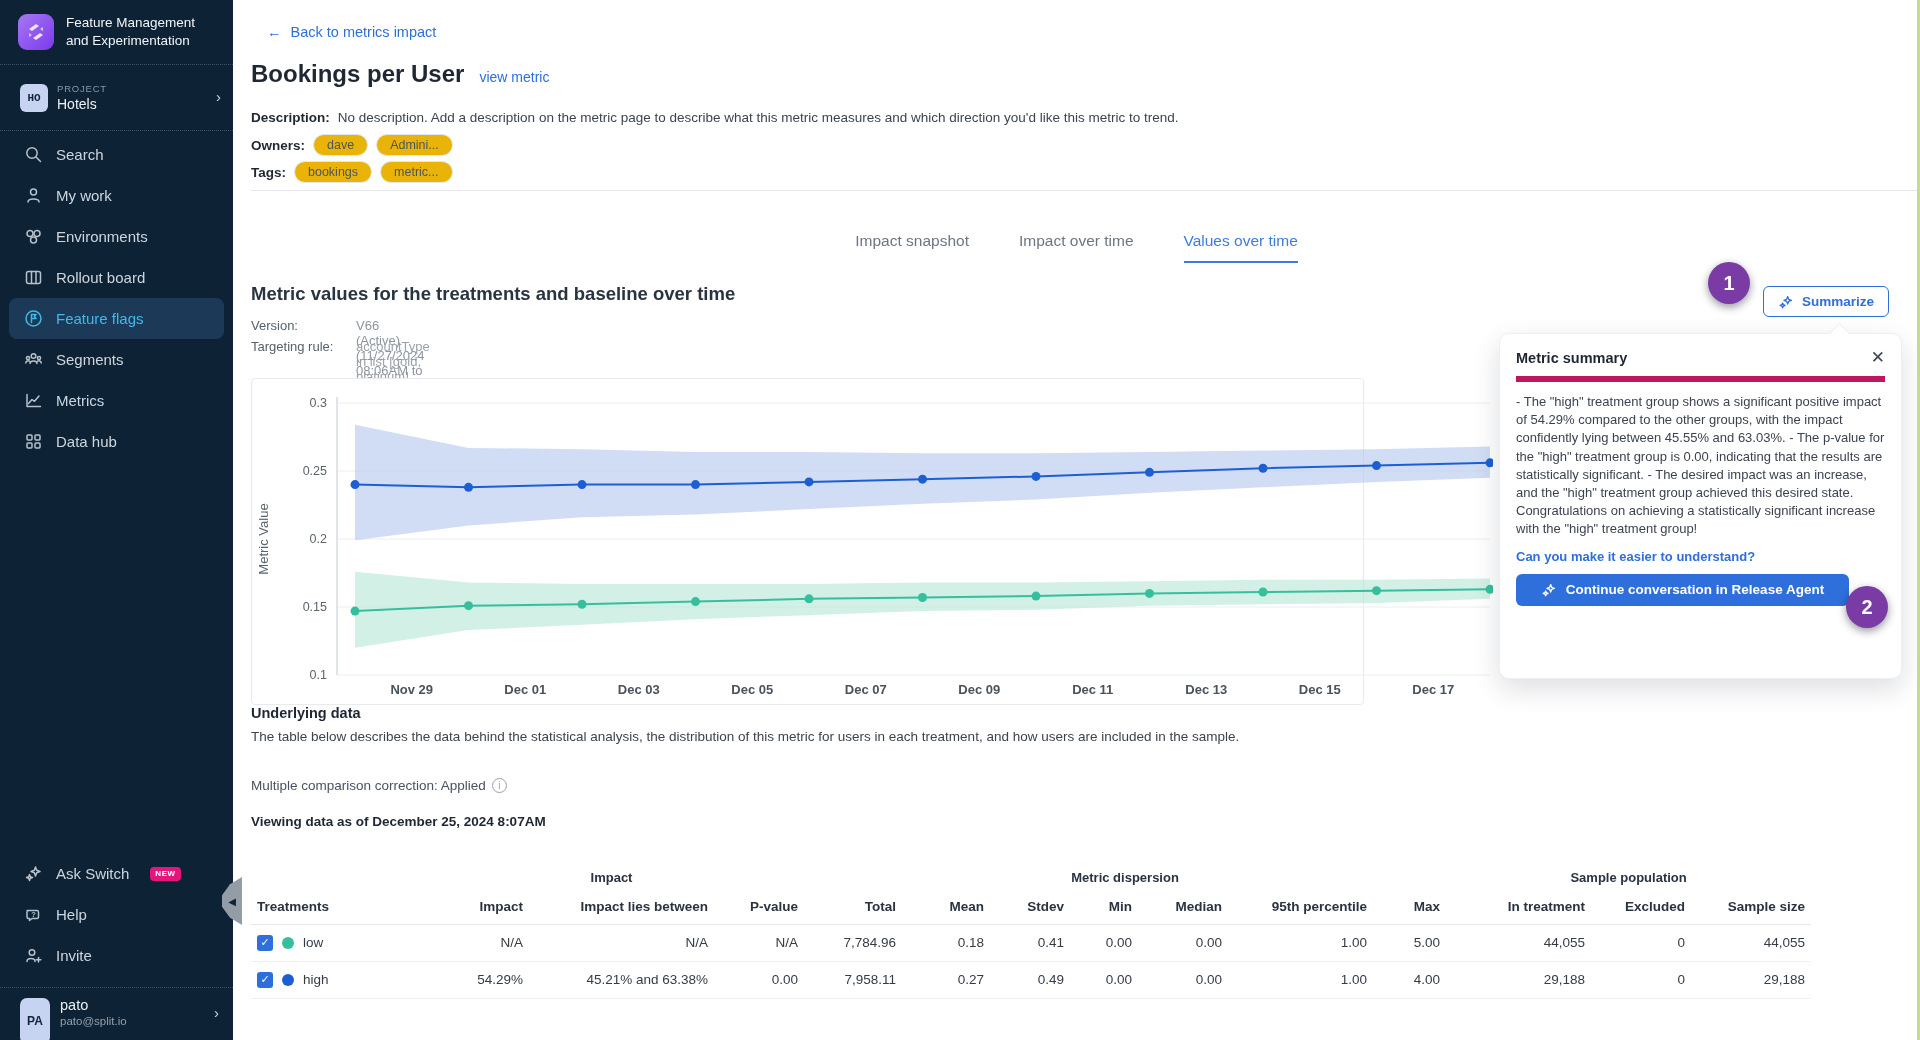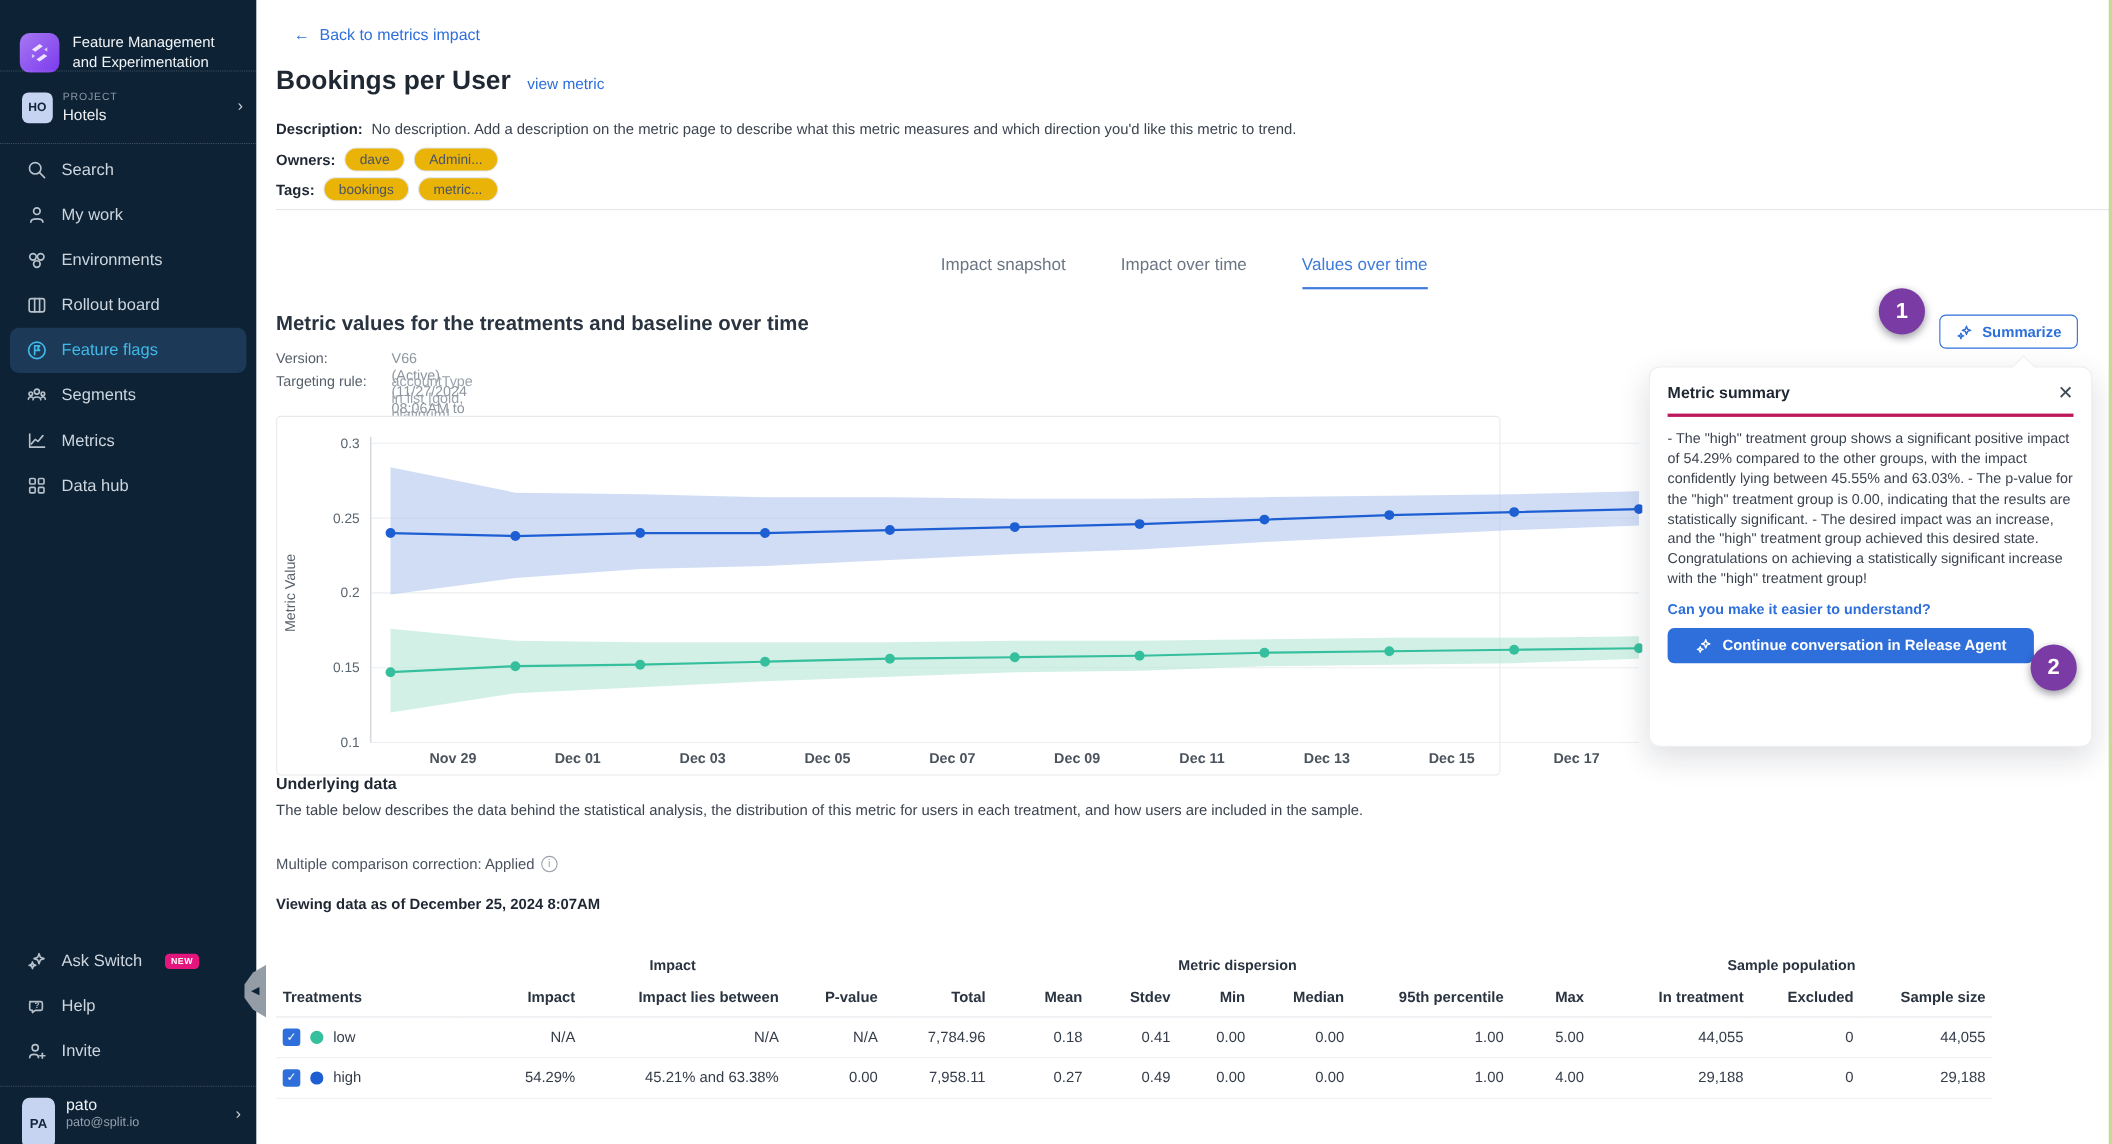--- a/index.html
+++ b/index.html
@@ -2,26 +2,26 @@
 <html><head>
 <meta charset="utf-8">
 <style>
   * { margin:0; padding:0; box-sizing:border-box; }
   html,body { width:1920px; height:1040px; overflow:hidden; background:#fff;
     font-family:"Liberation Sans", sans-serif; }
   #app { position:relative; width:1920px; height:1040px; background:#fff; overflow:hidden; }
 
   
   #sidebar { position:absolute; left:0; top:0; width:233px; height:1040px; background:#0d2235; color:#cdd6de; z-index:5; }
-  .logo-row { position:absolute; left:18px; top:14px; display:flex; gap:12px; align-items:center;margin-top:16px; }
+  .logo-row { position:absolute; left:18px; top:14px; display:flex; gap:12px; align-items:center; }
   .logo-box { width:36px; height:36px; border-radius:9px; background:linear-gradient(135deg,#a678f2,#7c3aed); display:flex; align-items:center; justify-content:center; flex:0 0 36px; }
   .logo-title { font-size:13.5px; line-height:1.32; color:#f2f5f8; font-weight:500; }
   .side-divider { position:absolute; left:0; width:233px; border-top:1px dotted rgba(255,255,255,.22); }
   .project-row { position:absolute; left:0; top:72px; width:233px; height:52px; cursor:pointer; }
-  .proj-badge { position:absolute; left:20px; top:12px; width:28px; height:28px; border-radius:6px; background:#c6d4f1; color:#10243a; font-size:11px; font-weight:bold; display:flex; align-items:center; justify-content:center; }
+  .proj-badge { position:absolute; left:20px; top:12px; width:28px; height:28px; border-radius:6px; background:#c6d4f1; color:#10243a; font-size:11px; font-weight:bold; display:flex; align-items:center; justify-content:center;font-family:Liberation Mono, monospace; }
   .proj-label { position:absolute; left:57px; top:11px; font-size:9.5px; letter-spacing:.8px; color:#8b98a8;text-align:center; }
   .proj-name { position:absolute; left:57px; top:24px; font-size:14px; color:#eef1f4; }
   .chev { color:#cfd6dd; font-size:15px; }
   .proj-chev { position:absolute; right:12px; top:16px; }
   .nav { position:absolute; left:0; top:134px; width:233px; }
   .nav-bottom { position:absolute; left:0; top:853px; width:233px; }
   .nav-item { position:relative; height:41px; display:flex; align-items:center; gap:13px; padding:0 14px 0 24px; font-size:15px; color:#cdd6de; cursor:pointer; }
   .nav-item svg { flex:0 0 19px; }
   .nav-item.active { background:#1c3a57; border-radius:8px; margin:0 9px; padding-left:15px; color:#41b9e8; }
   .icon-stroke { stroke:#b6c1cb; stroke-width:1.5; fill:none; stroke-linecap:round; stroke-linejoin:round; }
@@ -54,21 +54,21 @@
 
   .chart-card { position:absolute; left:18px; top:378px; width:1113px; height:327px; border:1px solid #e8eaee; border-radius:4px; background:#fff; }
 
   .badge-step { position:absolute; width:42px; height:42px; border-radius:50%; background:#7a3ba4; color:#fff; font-size:20px; font-weight:bold; display:flex; align-items:center; justify-content:center; box-shadow:0 3px 8px rgba(20,20,40,.45); z-index:9; }
   #badge-1 { left:1475px; top:262px; }
   #badge-2 { left:1613px; top:586px; }
   .summarize-btn { position:absolute; left:1530px; top:286px; height:31px; padding:0 14px; border:1px solid #2e6fdb; border-radius:6px; background:#fff; color:#2e6fdb; font-size:13.5px; font-weight:600; display:flex; align-items:center; gap:8px; cursor:pointer; z-index:8; }
 
   .popover { position:absolute; left:1266px; top:333px; width:403px; height:346px; background:#fff; border:1px solid #edeff2; border-radius:10px; box-shadow:0 10px 28px rgba(15,23,42,.14); padding:15px 16px; z-index:8; }
   .pop-notch { position:absolute; left:332px; top:-8px; width:15px; height:15px; background:#fff; border-left:1px solid #edeff2; border-top:1px solid #edeff2; transform:rotate(45deg); }
-  .pop-title-row { display:flex; justify-content:space-between; align-items:center; padding-bottom:10px; border-bottom:3px solid #be185d; }
+  .pop-title-row { display:flex; justify-content:space-between; align-items:center; padding-bottom:10px; border-bottom:6px solid #be185d; }
   .pop-title { font-size:14.5px; font-weight:bold; color:#1f2733; }
   .pop-close { font-size:17px; color:#3f4854; cursor:pointer; line-height:1; }
   .pop-body { margin-top:11px; font-size:13px; line-height:1.4; color:#3c4350; }
   .pop-link { margin-top:10px; font-size:13px; font-weight:bold; color:#2e6fdb; cursor:pointer; }
   .pop-cta { margin-top:10px; width:333px; height:32px; background:#2e6fdb; border:none; border-radius:6px; color:#fff; font-size:13.5px; font-weight:600; display:flex; align-items:center; justify-content:center; gap:9px; cursor:pointer; font-family:inherit; }
 
   .ud-heading { position:absolute; left:18px; top:705px; font-size:14.5px; font-weight:bold; color:#1f2733; }
   .ud-desc { position:absolute; left:18px; top:729px; font-size:13.5px; color:#3c4350; }
   .ud-corr { position:absolute; left:18px; top:778px; font-size:13.5px; color:#4a5260; display:flex; align-items:center; gap:6px; }
   .info-i { display:inline-flex; width:15px; height:15px; border:1px solid #9aa2ab; border-radius:50%; color:#9aa2ab; font-size:10px; align-items:center; justify-content:center; cursor:pointer; }

